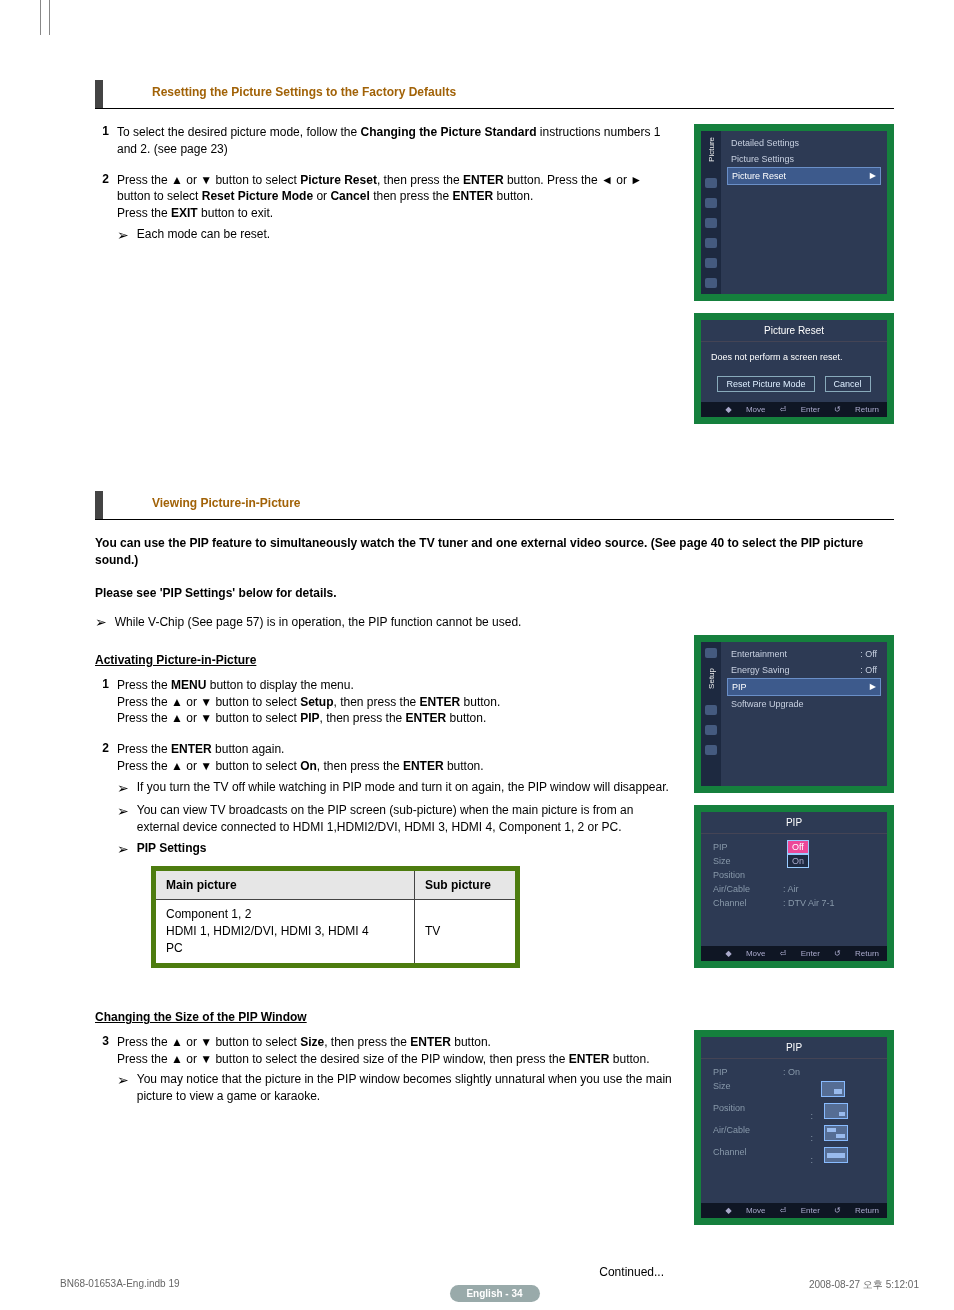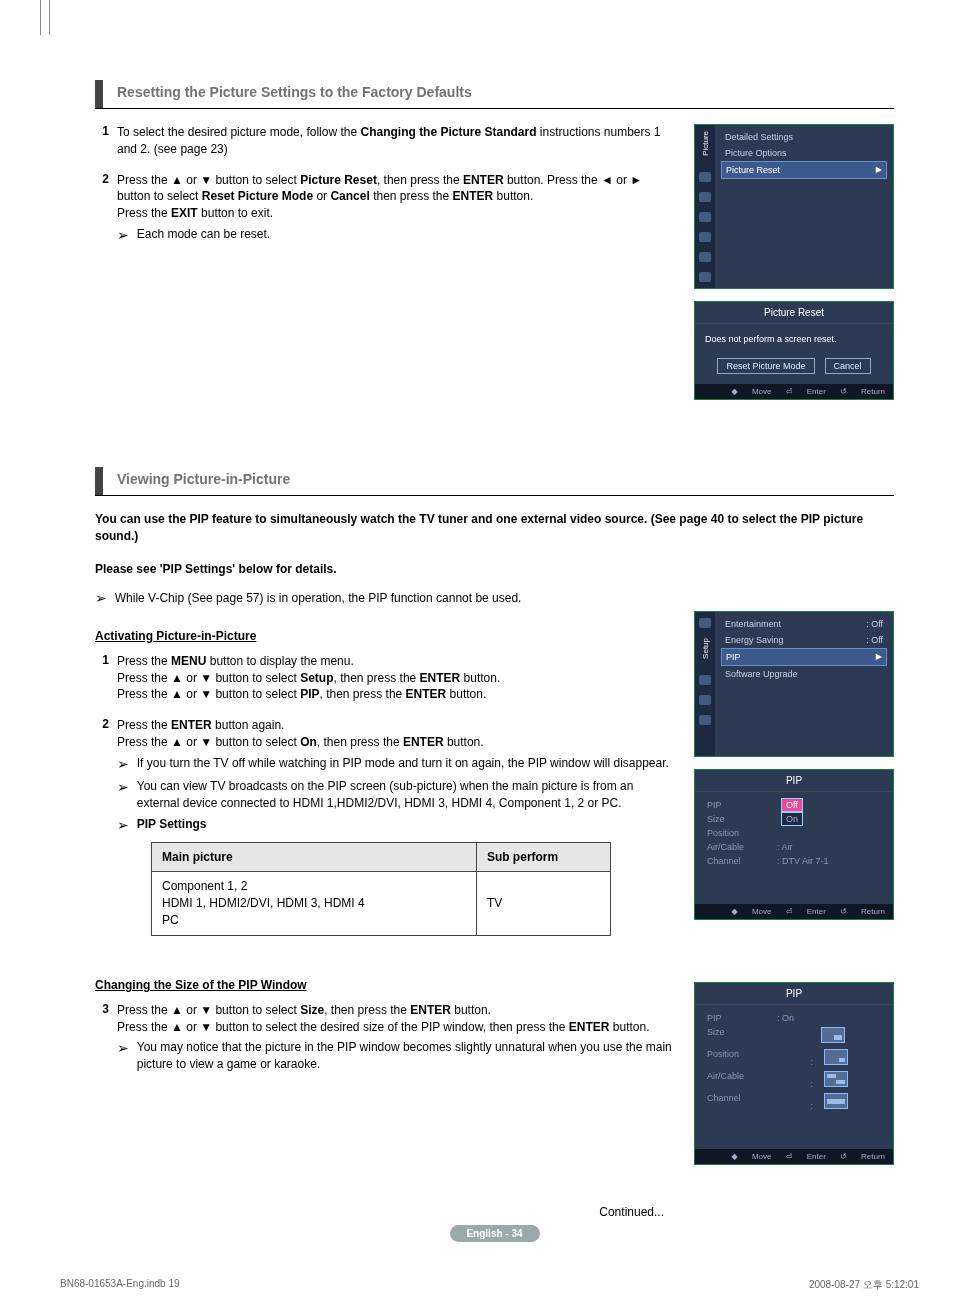--- a/index.html
+++ b/index.html
@@ -1,31 +1,31 @@
 <!DOCTYPE html>
 <html><head>
 <meta charset="utf-8">
 <style>
 *{margin:0;padding:0;box-sizing:border-box;}
 body{font-family:Arial,Helvetica,sans-serif;font-size:12px;color:#000;background:#fff;width:954px;height:1310px;position:relative;}
 .page{position:relative;width:100%;height:100%;padding:80px 60px 40px 95px;}
 .tab-mark{position:absolute;left:40px;top:0;width:10px;height:35px;border-left:1px solid #888;border-right:1px solid #888;}
 .section-heading{display:flex;align-items:center;border-bottom:1px solid #000;margin-bottom:15px;}
 .section-heading .bar{width:8px;height:28px;background:#444;margin-right:14px;}
-.section-heading h2{font-size:14px;font-weight:bold;color:#737373;padding-bottom:4px;}
+.section-heading h2{font-size:12px;font-weight:bold;color:#a16207;padding-bottom:4px;margin-left:35px;}
 .content-row{display:flex;align-items:flex-start;gap:18px;}
 .instructions{flex:1;}
 .step{display:flex;margin-bottom:14px;}
 .step-num{width:22px;text-align:right;font-weight:bold;padding-right:8px;}
 .step-body{flex:1;line-height:1.4;}
 .bullet{display:flex;margin-top:4px;margin-bottom:4px;}
 .bullet .arrow{padding-right:8px;font-size:14px;}
 .bullet .txt{flex:1;line-height:1.4;}
 .sidebar{width:200px;flex-shrink:0;}
-.osd{background:#2d3a54;color:#c7d0e0;font-size:9px;margin-bottom:12px;border:1px solid #15803d;}
+.osd{background:#2d3a54;color:#c7d0e0;font-size:9px;margin-bottom:12px;border:7px solid #15803d;}
 .osd-inner{display:flex;}
 .osd-rail{width:20px;background:#1d2940;display:flex;flex-direction:column;align-items:center;padding:6px 0;gap:10px;font-size:7px;color:#aab;}
 .osd-rail .vlabel{writing-mode:vertical-rl;transform:rotate(180deg);font-size:8px;color:#eee;margin-bottom:6px;}
 .osd-rail .ic{width:12px;height:10px;background:#445a7f;border-radius:2px;}
 .osd-list{flex:1;padding:4px 6px;}
 .osd-item{padding:3px 4px;display:flex;justify-content:space-between;}
 .osd-item.sel{background:#3d5a8c;color:#fff;border:1px solid #6a8fc8;}
 .osd-item .tri{color:#fff;font-size:8px;}
 .osd-title{text-align:center;color:#fff;font-size:10px;padding:5px 0;border-bottom:1px solid #445;}
 .osd-body{padding:10px 10px;}
@@ -38,21 +38,21 @@
 .osd-opt .label{width:70px;}
 .osd-opt .val{flex:1;}
 .osd-select{background:#ec4899;color:#fff;text-align:center;border:1px solid #9cf;margin-left:4px;padding:1px 4px;}
 .osd-select.dim{background:#1e2a42;color:#aac;}
 .pip-icons{text-align:center;}
 .pip-icon{display:inline-block;width:24px;height:16px;background:#556d94;border:1px solid #8bf;margin-left:8px;position:relative;}
 .pip-icon .dot{position:absolute;width:8px;height:5px;background:#9be;}
 .section-gap{height:55px;}
 .intro{font-weight:bold;margin-bottom:12px;line-height:1.4;}
 .subhead{font-weight:bold;text-decoration:underline;margin:18px 0 10px 0;}
-.pip-table{border-collapse:collapse;margin:6px 0 0 34px;width:460px;border:1px solid #4d7c0f;}
+.pip-table{border-collapse:collapse;margin:6px 0 0 34px;width:369px;border:5px solid #4d7c0f;}
 .pip-table th,.pip-table td{border:1px solid #444;padding:6px 10px;text-align:left;font-size:12px;}
 .pip-table th{background:#e6e6e6;font-weight:bold;}
 .continued{text-align:right;margin-top:28px;padding-right:230px;}
 .page-num{display:block;margin:6px auto 0;width:90px;background:#9aa;color:#fff;text-align:center;font-size:10px;padding:3px 0;border-radius:10px;font-weight:bold;}
 .footer{position:absolute;bottom:18px;left:60px;right:35px;display:flex;justify-content:space-between;font-size:10px;color:#666;}
 b{font-weight:bold;}
 </style>
 </head>
 <body>
 
@@ -96,21 +96,21 @@
             <div class="ic"></div>
             <div class="ic"></div>
             <div class="ic"></div>
             <div class="ic"></div>
           </div>
           <div class="osd-list">
             <div class="osd-item">
                 <span>Detailed Settings</span>
               </div>
             <div class="osd-item">
-                <span>Picture Options</span>
+                <span>Picture Settings</span>
               </div>
             <div class="osd-item sel">
                 <span>Picture Reset</span>
                 <span class="tri">▶</span>
               </div>
             <div style="height:90px"></div>
           </div>
         </div>
       </div>
 
@@ -178,21 +178,21 @@
               <div class="txt">You can view TV broadcasts on the PIP screen (sub-picture) when the main picture is from an external device connected to HDMI 1,HDMI2/DVI, HDMI 3, HDMI 4, Component 1, 2 or PC.</div>
             </div>
           <div class="bullet">
               <div class="arrow">➢</div>
               <div class="txt"><b>PIP Settings</b></div>
             </div>
           <table class="pip-table">
             <tbody>
                 <tr>
                   <th>Main picture</th>
-                  <th>Sub perform</th>
+                  <th>Sub picture</th>
                 </tr>
             <tr>
                   <td style="white-space:pre-line;">Component 1, 2
 HDMI 1, HDMI2/DVI, HDMI 3, HDMI 4
 PC</td>
                   <td>TV</td>
                 </tr>
           </tbody>
             </table>
         </div>

